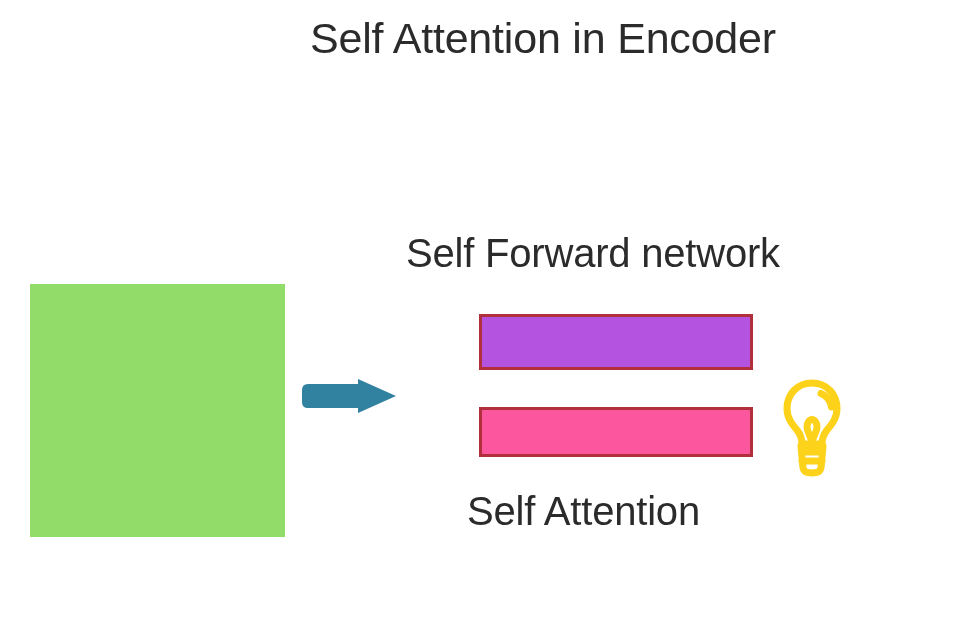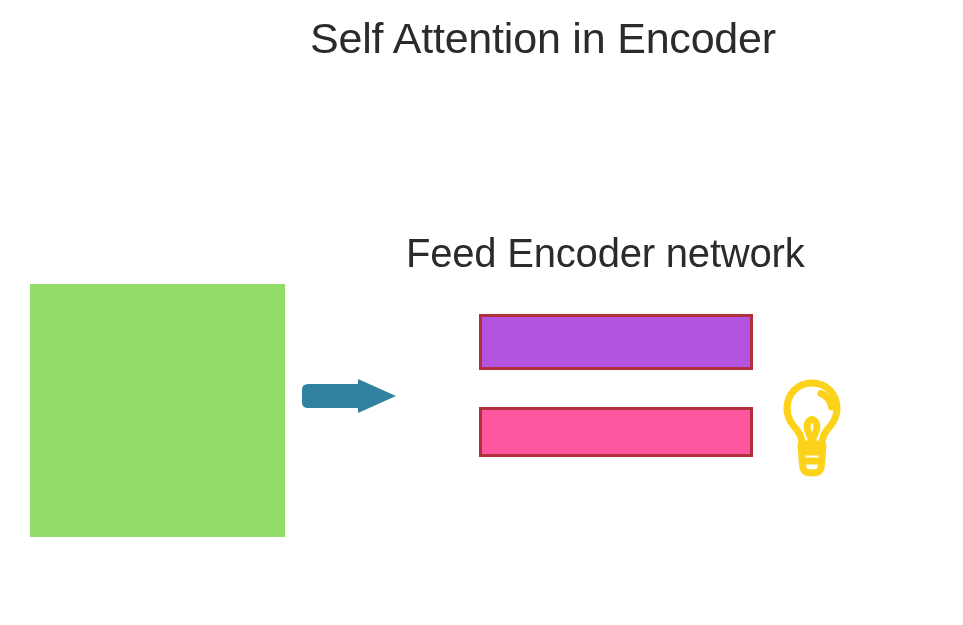--- a/index.html
+++ b/index.html
@@ -102,26 +102,27 @@
 
   <div class="label" id="title" style="color: rgb(43, 43, 43);">Self Attention in Encoder</div>
 
   <div id="encoder-box" style="background: rgb(146, 221, 105);"></div>
 
 
   <svg id="arrow" viewBox="0 0 98 40" xmlns="http://www.w3.org/2000/svg">
     <path d="M2 14 L2 26 Q2 32 8 32 L58 32 L58 37 L96 20 L58 3 L58 8 L8 8 Q2 8 2 14 Z" fill="#3182a0"></path>
   </svg>
 
-  <div class="label" id="ffn-label" style="color: rgb(43, 43, 43);">Feed Encoder network</div>
+  <div class="label" id="ffn-label" style="color: rgb(43, 43, 43);">Self Forward network</div>
 
   <div id="ffn-box" style="background: rgb(180, 83, 223); border-color: rgb(178, 47, 60);"></div>
 
   <div id="sa-box" style="background: rgb(252, 87, 158); border-color: rgb(178, 47, 60);"></div>
 
+  <div class="label" id="sa-label" style="color: rgb(43, 43, 43);">Self Attention</div>
 
   <svg id="bulb" viewBox="0 0 58 104" xmlns="http://www.w3.org/2000/svg">
     <g fill="none" stroke="#fcd21a" stroke-width="7" stroke-linecap="round" stroke-linejoin="round">
       <path d="M29 6 C14 6 4 17.5 4 31.5 C4 41 9 47 14 53 C17.5 57.5 19 62 19 67
                L39 67 C39 62 40.5 57.5 44 53 C49 47 54 41 54 31.5 C54 17.5 44 6 29 6 Z"></path>
       <path d="M29 67 C29 60 24 56 24 50 C24 45.5 26.5 42.5 29 42.5
                C31.5 42.5 34 45.5 34 50 C34 56 29 60 29 67 Z"></path>
       <path d="M38 16.5 C44 19 47.5 24 48.5 30"></path>
       <path d="M19 75 L39 75"></path>
       <path d="M19 84 L39 84"></path>

